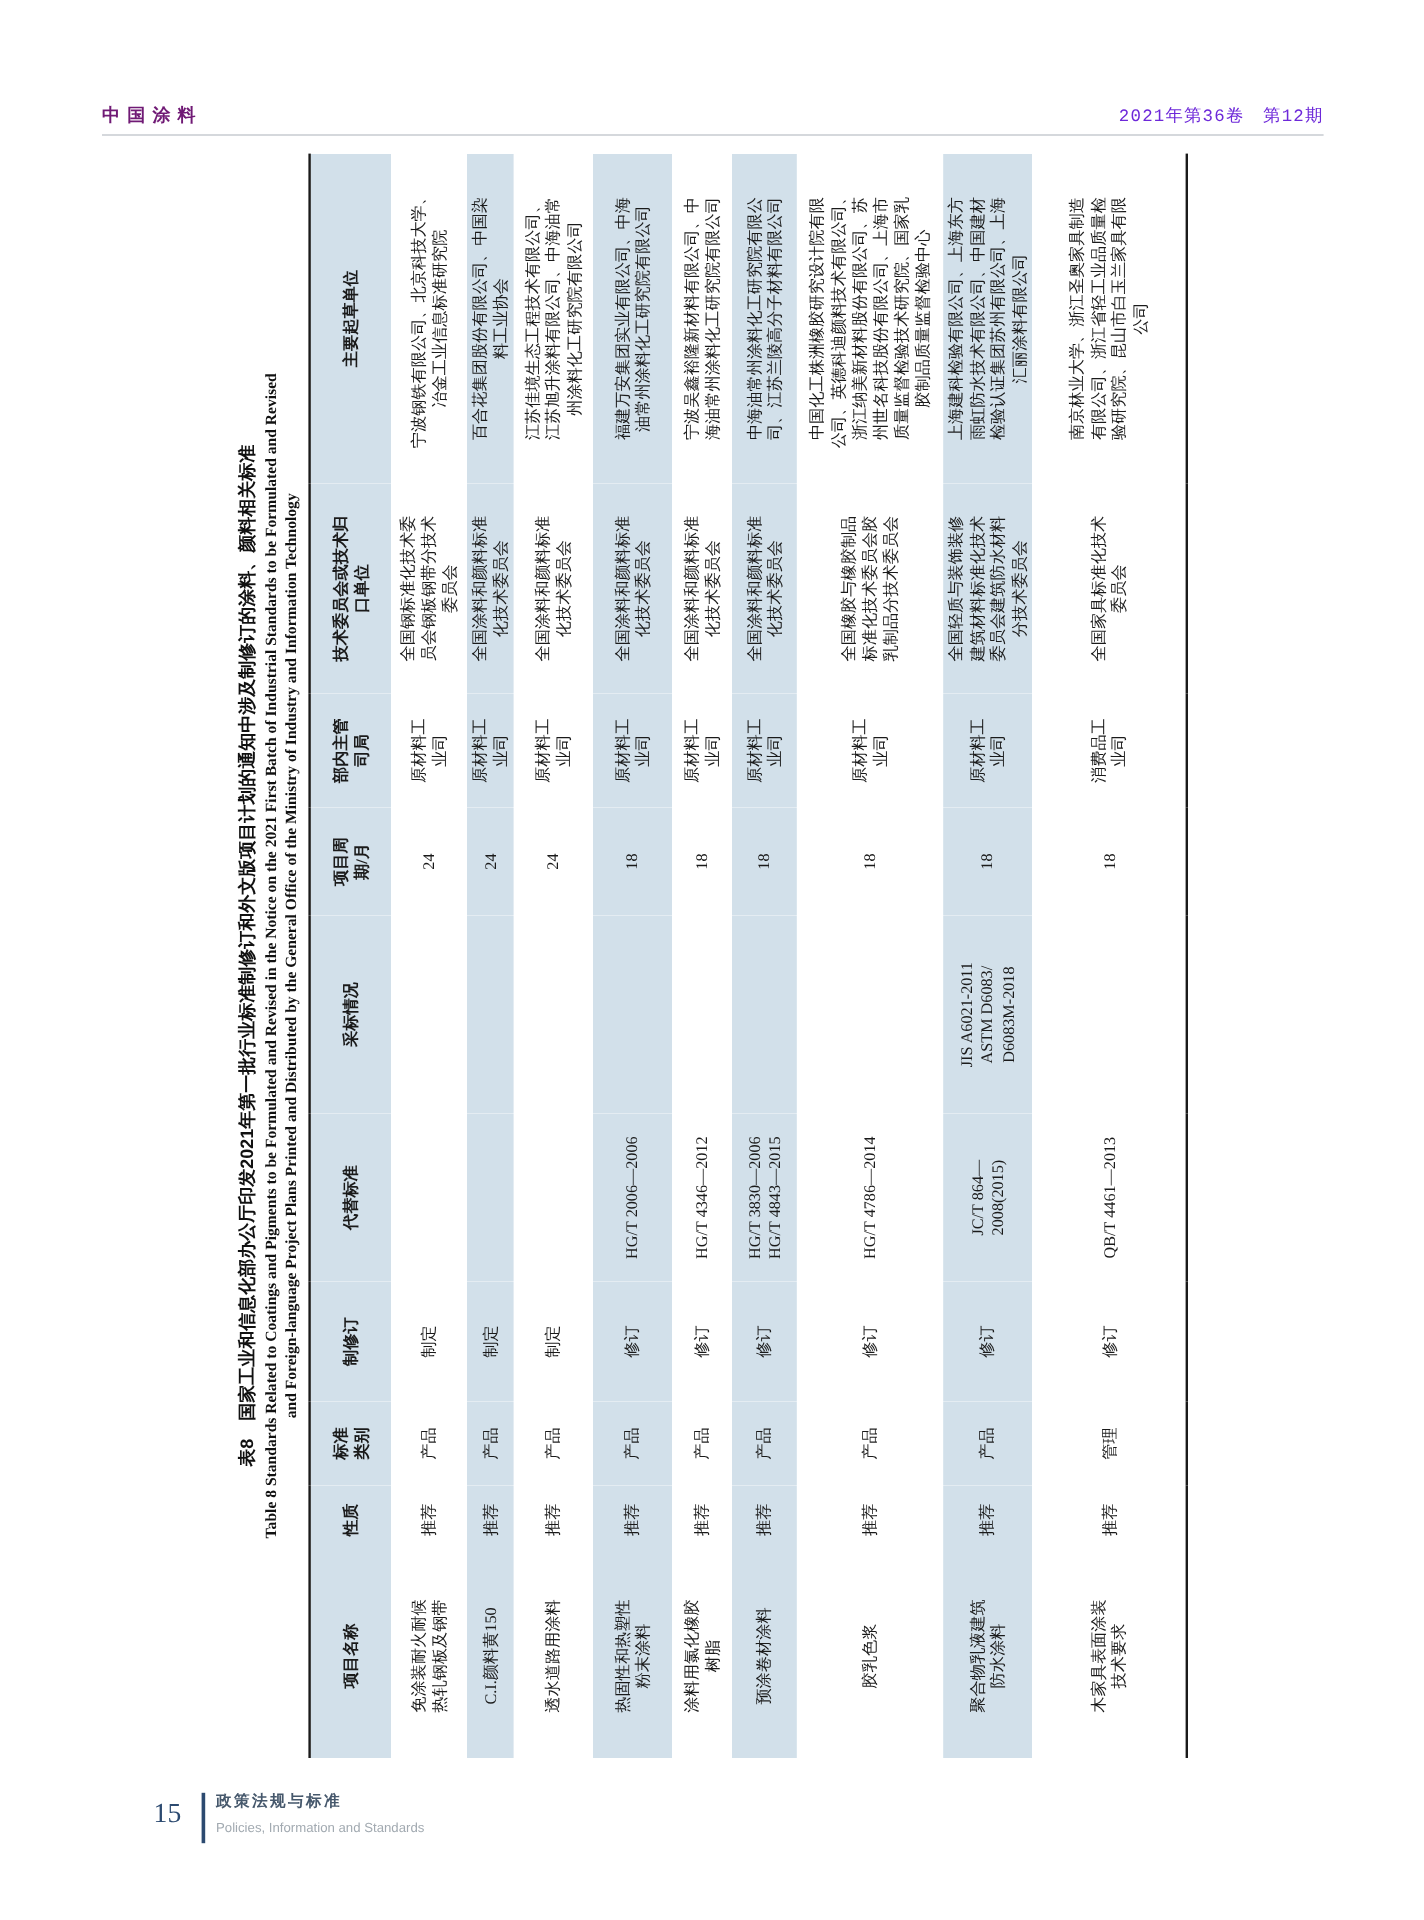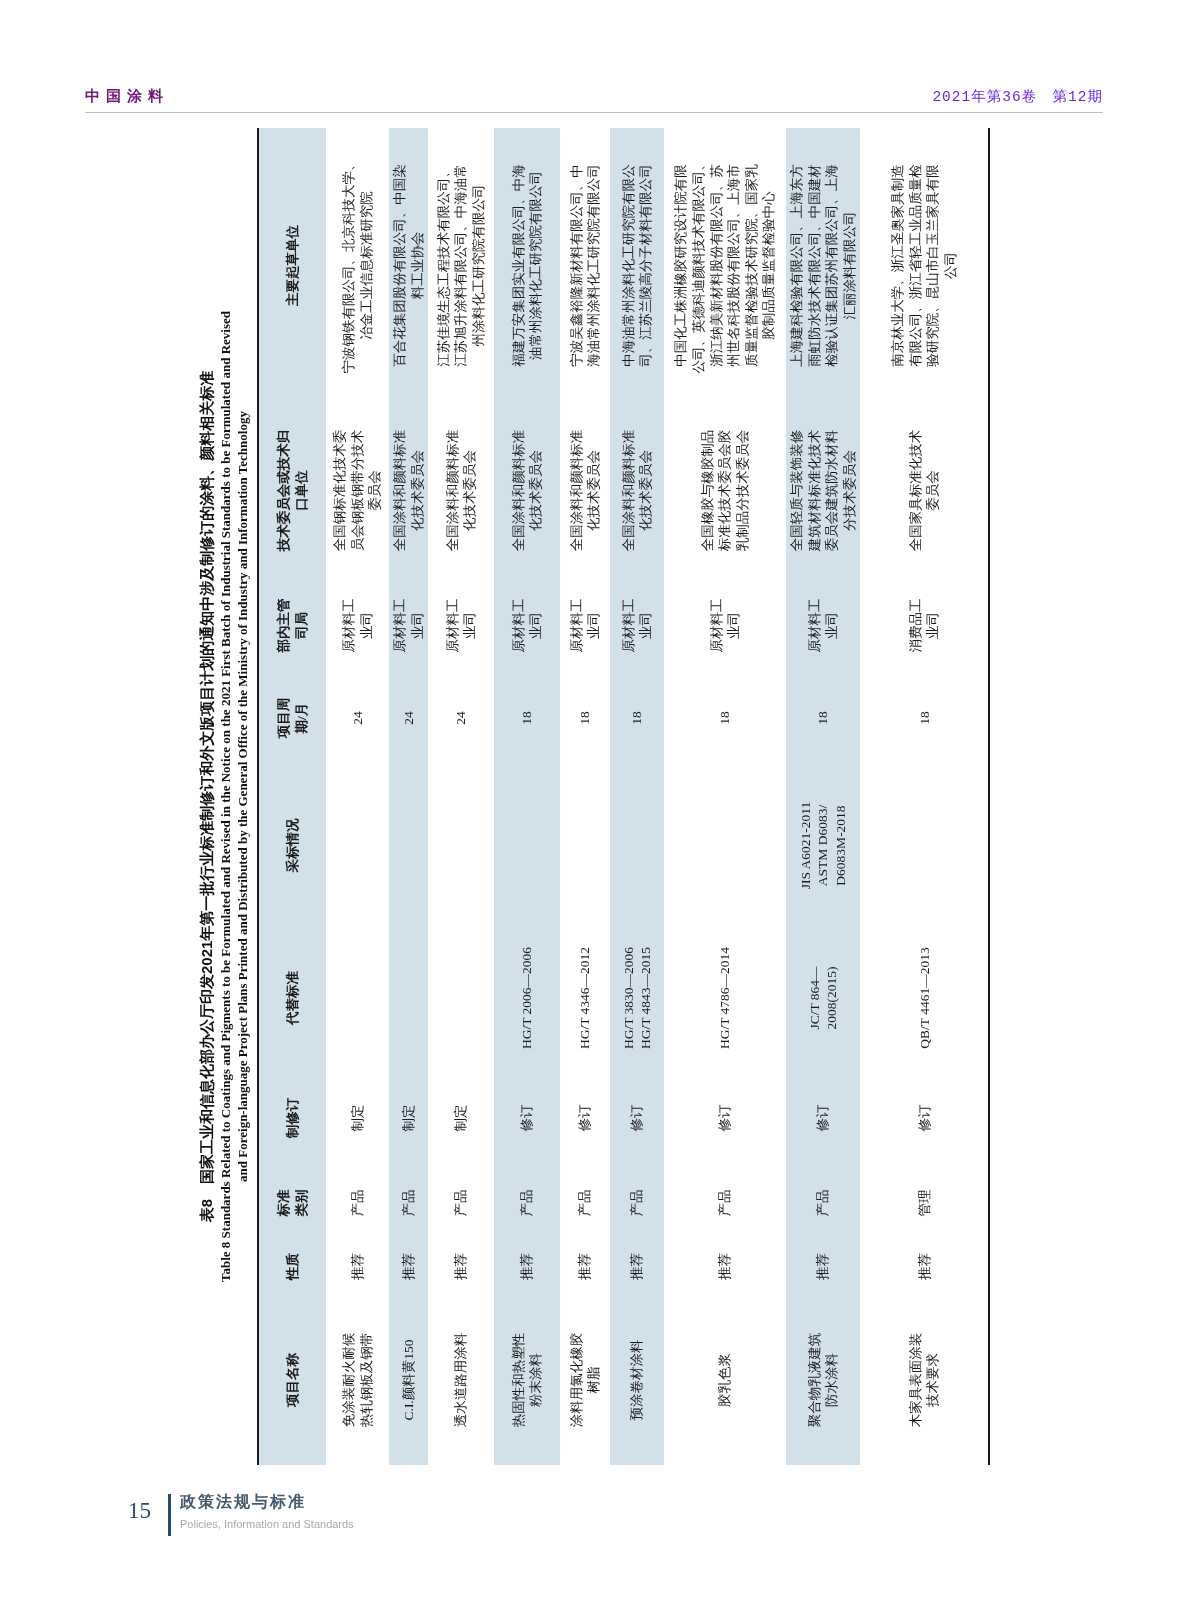--- a/index.html
+++ b/index.html
@@ -36,21 +36,21 @@
   }
   #std-table th{font-weight:bold;}
   .shade{background:#d2e0ea;}
   
   #footer{position:absolute;left:128px;top:1492px;height:48px;}
   .pg-num{position:absolute;left:0;top:6px;font-size:23px;color:#2c4a70;
     font-family:"Liberation Serif","DejaVu Serif",serif;}
   .foot-bar{position:absolute;left:40px;top:2px;width:3px;height:42px;background:#2c4a70;}
   .sec-zh{position:absolute;left:52px;top:0px;white-space:nowrap;
     font-family:"Liberation Sans","DejaVu Sans",sans-serif;font-weight:bold;
-    font-size:16px;color:#46586c;letter-spacing:2px;}
+    font-size:13px;color:#46586c;letter-spacing:2px;}
   .sec-en{position:absolute;left:52px;top:26px;white-space:nowrap;
     font-family:"Liberation Sans","DejaVu Sans",sans-serif;
     font-size:11px;color:#a2aab1;}
 </style>
 </head>
 <body>
 
 <div id="page">
 
   <div id="running-head">

